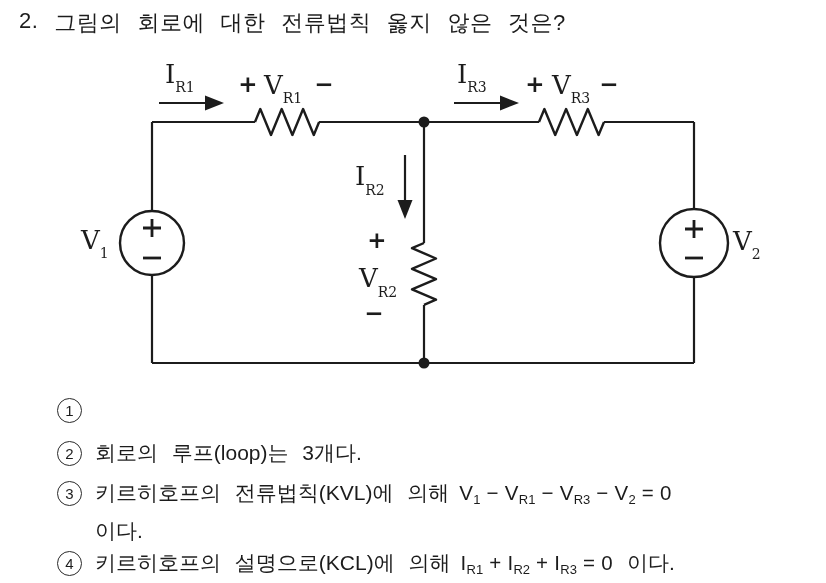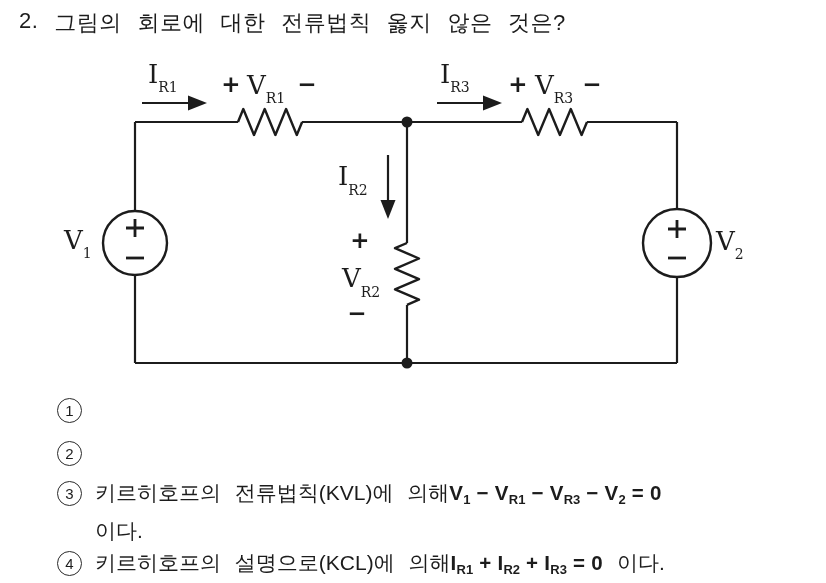--- a/index.html
+++ b/index.html
@@ -6,41 +6,41 @@
   html,body { width:826px; height:583px; background:#ffffff; overflow:hidden; }
   body { font-family:"Liberation Sans","DejaVu Sans",sans-serif; color:#1c1c1c; position:relative; }
 
   .title-row {
     position:absolute; left:19px; top:8px;
     font-size:22px; letter-spacing:0.5px;
     display:flex; gap:16px; white-space:nowrap;
   }
   .title-row .q-text { word-spacing:9px; }
 
-  .circuit-wrap { position:absolute; left:0; top:50px; width:676px; height:340px; }
+  .circuit-wrap { position:absolute; left:17px; top:50px; width:676px; height:340px; }
   svg text { fill:#1c1c1c; }
   .lbl-main { font-family:"DejaVu Serif","Liberation Serif",serif; font-size:26px; }
   .lbl-sub  { font-family:"DejaVu Serif","Liberation Serif",serif; font-size:14px; }
   .sign     { font-family:"DejaVu Sans",sans-serif; font-size:23px; font-weight:600; }
 
   .options { position:absolute; left:57px; top:0; width:760px; }
   .option {
     position:absolute; display:flex; align-items:flex-start; gap:13px;
     font-size:21px; white-space:nowrap;
   }
   .opt-1 { top:397px; } .opt-2 { top:440px; } .opt-3 { top:480px; } .opt-4 { top:550px; }
   .circled {
     flex:0 0 auto; width:25px; height:25px; margin-top:1px;
     border:1.6px solid #2a2a2a; border-radius:50%;
     display:inline-flex; align-items:center; justify-content:center;
     font-size:15px; line-height:1;
   }
   .opt-body { line-height:26px; }
   .k-text { word-spacing:8px; }
-  .formula { font-size:20.5px; letter-spacing:0.3px; white-space:pre;font-weight:bold; }
+  .formula { font-size:20.5px; letter-spacing:0.3px; margin-left:10px; white-space:pre; }
   .formula sub { font-size:13px; vertical-align:-4px; letter-spacing:0; }
   .cont-line { margin-top:5px; }
   .suffix { margin-left:14px; }
 </style>
 </head>
 <body>
 
 <div class="title-row">
   <span class="q-num">2.</span>
   <span class="q-text">그림의 회로에 대한 전류법칙 옳지 않은 것은?</span>
@@ -116,20 +116,21 @@
 </div>
 
 <div class="options">
 
   <div class="option opt-1">
     <span class="circled">1</span>
   </div>
 
   <div class="option opt-2">
     <span class="circled">2</span>
+    <div class="opt-body"><span class="k-text">회로의 루프(loop)는 3개다.</span></div>
   </div>
 
   <div class="option opt-3">
     <span class="circled">3</span>
     <div class="opt-body">
       <span class="k-text">키르히호프의 전류법칙(KVL)에 의해</span><span class="formula"><span>V</span><sub>1</sub><span> − V</span><sub>R1</sub><span> − V</span><sub>R3</sub><span> − V</span><sub>2</sub><span> = 0</span></span>
       <div class="cont-line">이다.</div>
     </div>
   </div>
 

